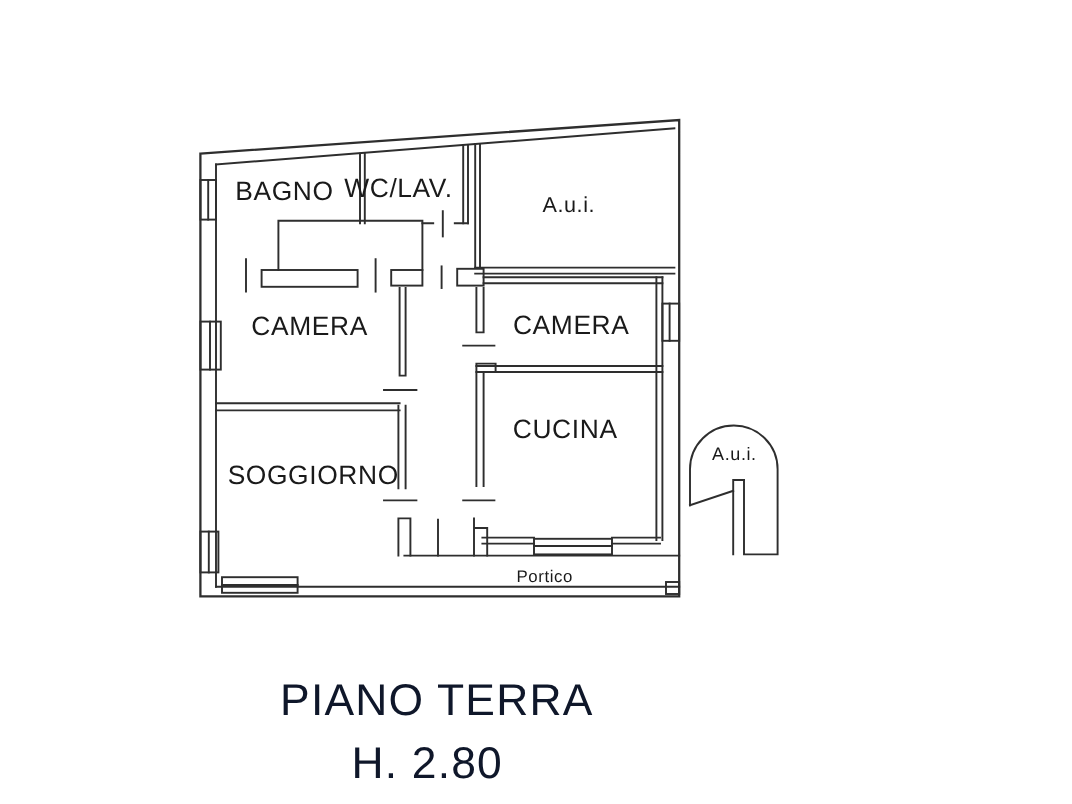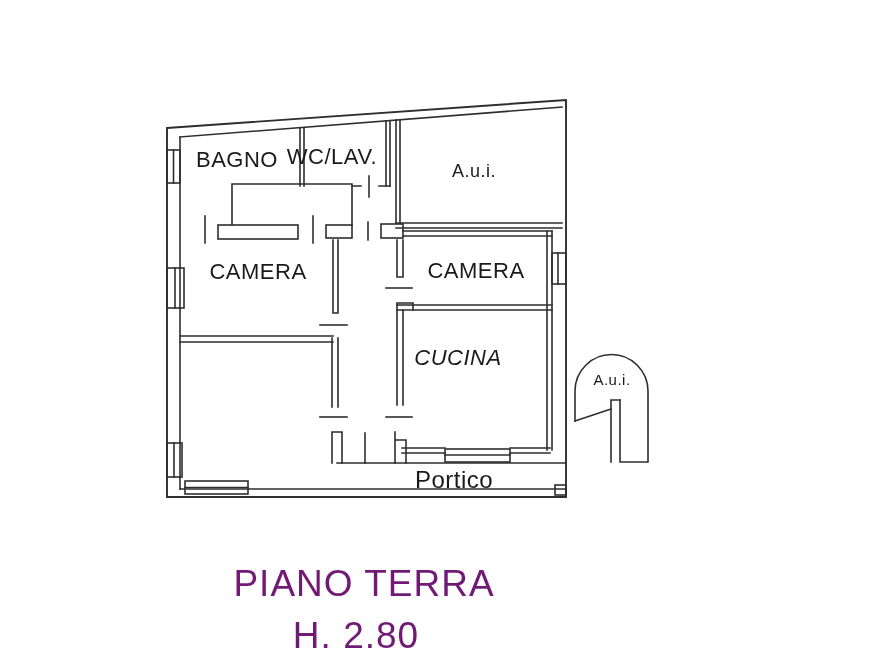--- a/index.html
+++ b/index.html
@@ -27,28 +27,28 @@
     white-space: nowrap;
     font-size: 22px;
     letter-spacing: 0.5px;
   }
   .lbl-bagno        { left: 237px; top: 160px; }
   .lbl-wc-lav       { left: 332px; top: 157px; }
   .lbl-aui-top      { left: 474px; top: 171px; font-size: 18px; }
   .lbl-cab-arm      { left: 293px; top: 205px; }
   .lbl-camera-left  { left: 258px; top: 272px; }
   .lbl-camera-right { left: 476px; top: 271px; }
-  .lbl-cucina       { left: 458px; top: 358px; font-style: italic; }
+  .lbl-cucina       { left: 471px; top: 358px; }
   .lbl-soggiorno    { left: 261px; top: 396px; }
-  .lbl-portico      { left: 454px; top: 480px; font-size: 24px; }
+  .lbl-portico      { left: 454px; top: 480px; font-size: 14px; }
   .lbl-aui-ext      { left: 612px; top: 379px; font-size: 15px; }
   .caption {
     position: absolute;
     transform: translate(-50%, -50%);
-    color: #701a75;
+    color: #0f172a;
     white-space: nowrap;
     font-size: 37px;
     letter-spacing: 1px;
   }
   .caption-title  { left: 364px; top: 584px; }
   .caption-height { left: 356px; top: 636px; text-align: right; }
 </style>
 </head>
 <body>
 
@@ -152,19 +152,20 @@
       <path d="M575,421 L611,409"></path>
     </g>
   </svg>
 
   <div class="room-label lbl-bagno">BAGNO</div>
   <div class="room-label lbl-wc-lav">WC/LAV.</div>
   <div class="room-label lbl-aui-top">A.u.i.</div>
   <div class="room-label lbl-camera-left">CAMERA</div>
   <div class="room-label lbl-camera-right">CAMERA</div>
   <div class="room-label lbl-cucina">CUCINA</div>
+  <div class="room-label lbl-soggiorno">SOGGIORNO</div>
   <div class="room-label lbl-portico">Portico</div>
   <div class="room-label lbl-aui-ext">A.u.i.</div>
 
   <div class="caption caption-title">PIANO TERRA</div>
   <div class="caption caption-height">H. 2.80</div>
 
 </div>
 
 </body></html>

